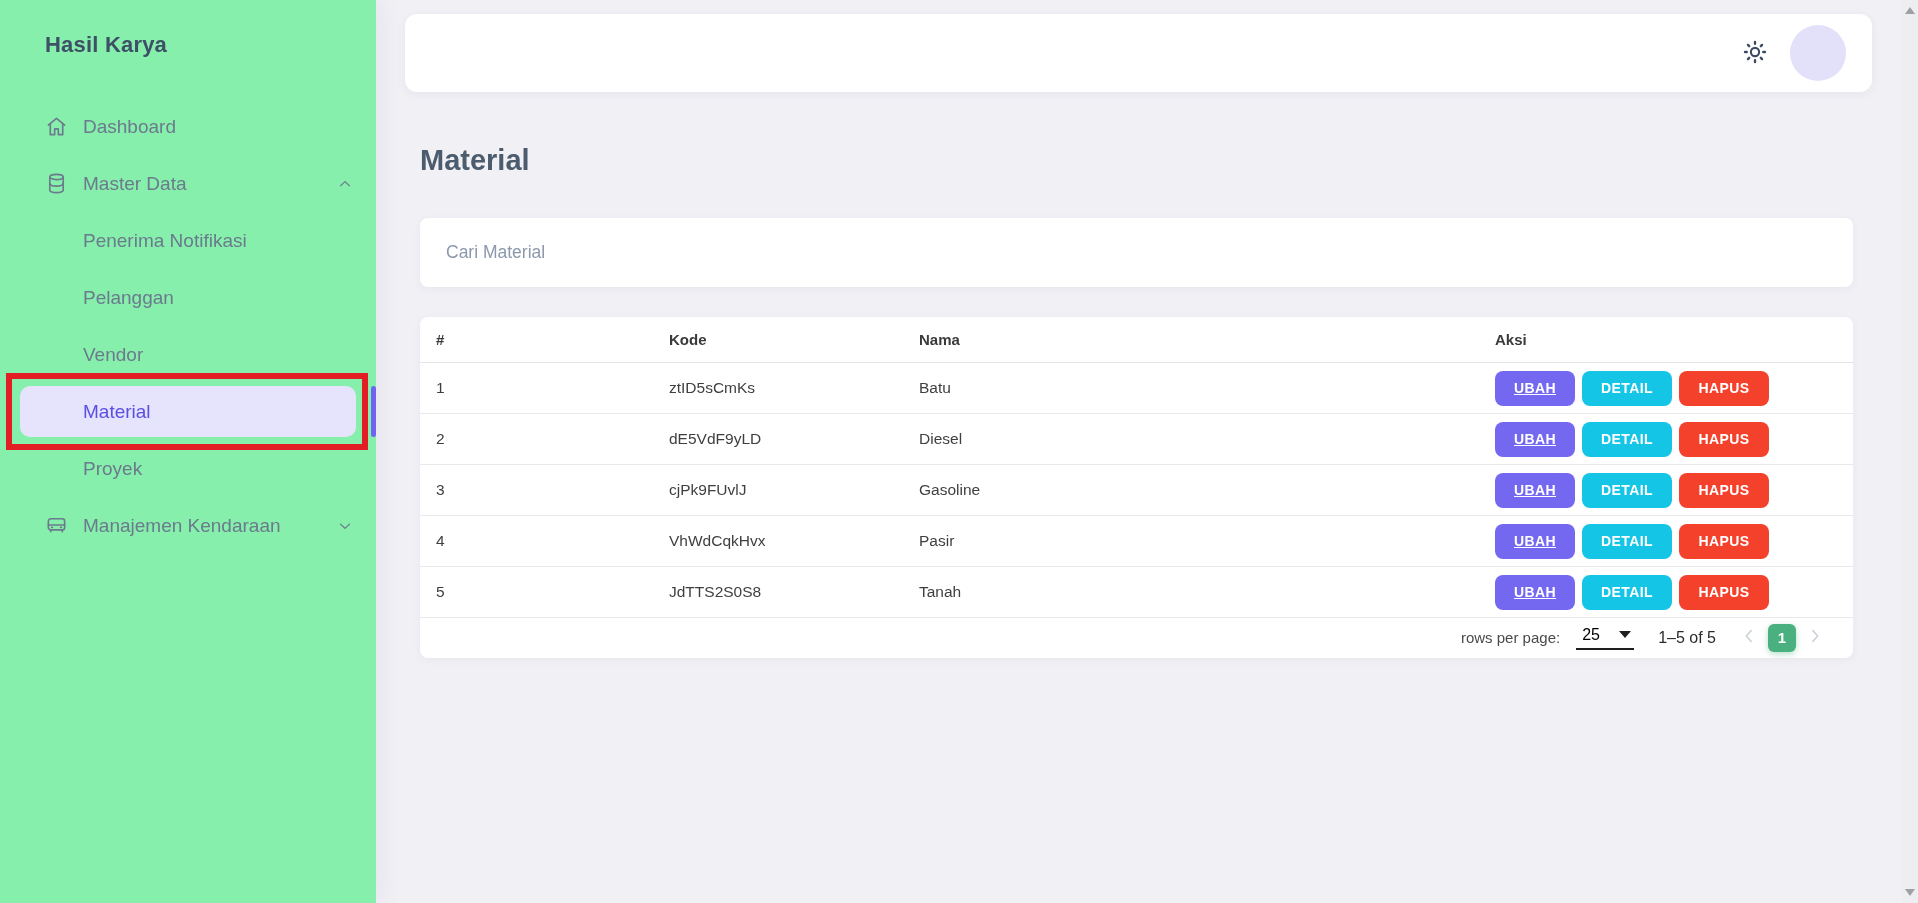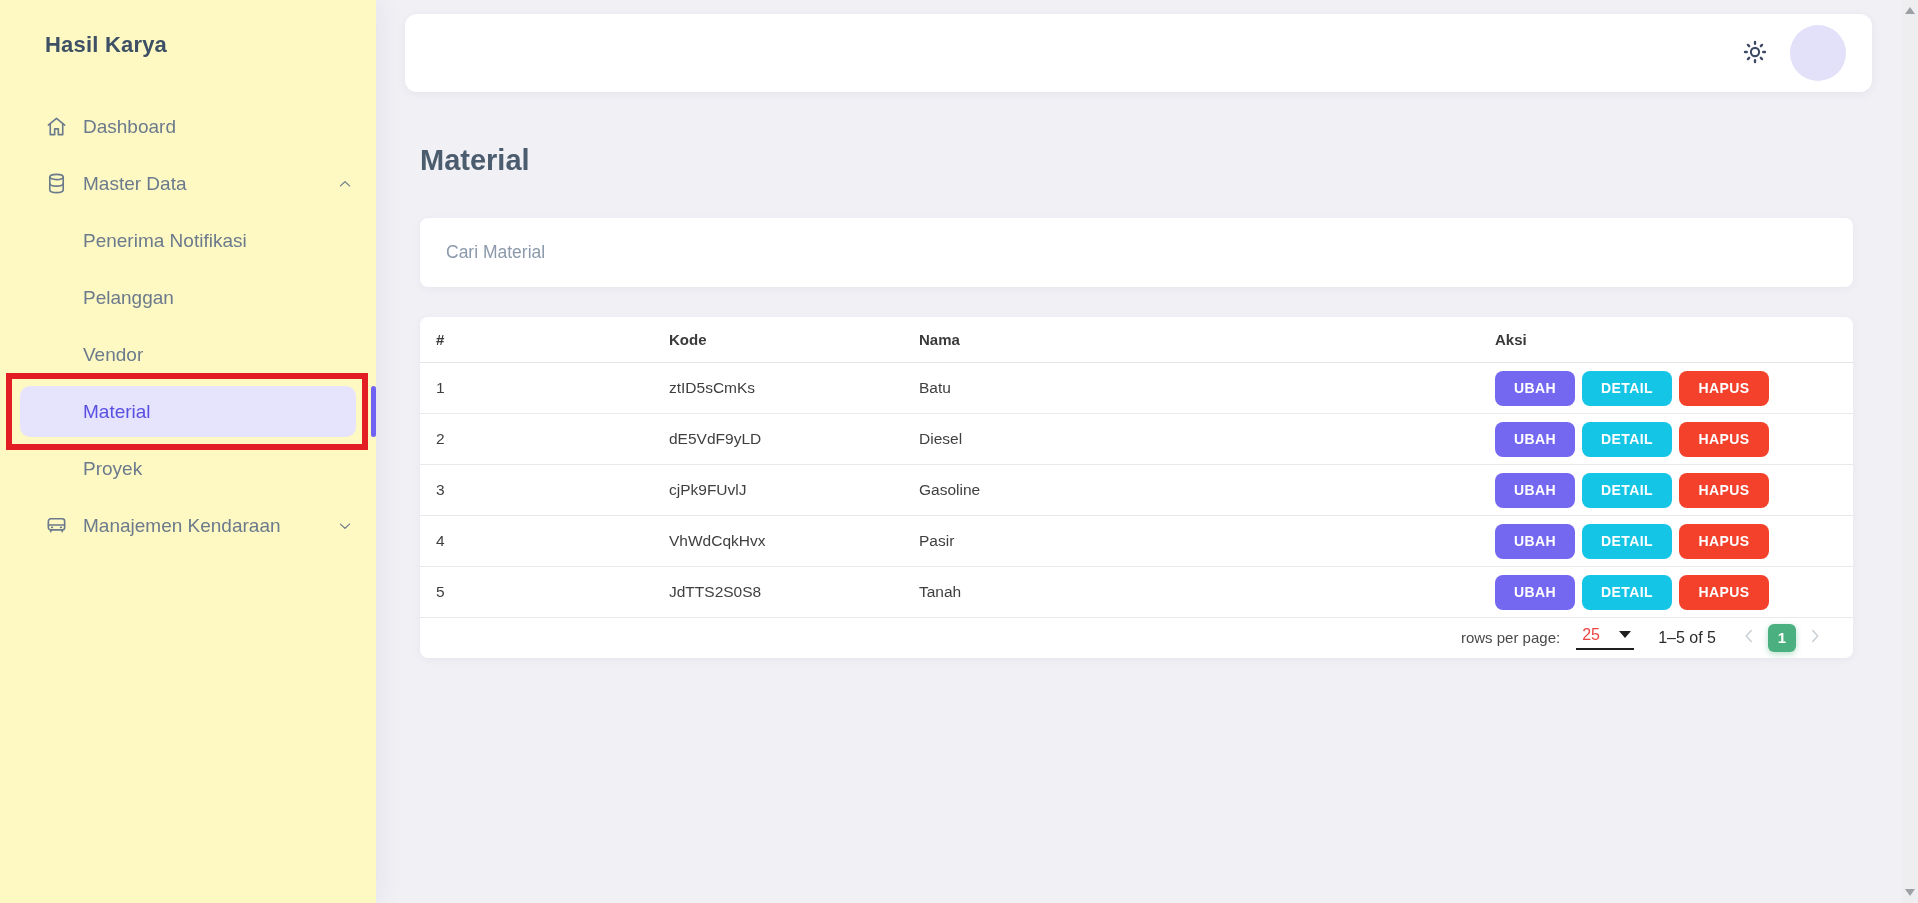--- a/index.html
+++ b/index.html
@@ -7,21 +7,21 @@
   body {
     font-family:"Liberation Sans", sans-serif;
     background:#f0f0f5;
     position:relative;
     overflow:hidden;
   }
 
   
   .sidebar {
     position:absolute; left:0; top:0; width:376px; height:903px;
-    background:#fef9c3;
+    background:#86efac;
     box-shadow:0 0 28px rgba(40,40,80,.08);
     z-index:5;
   }
   .brand {
     position:absolute; left:45px; top:32px;
     font-size:22px; font-weight:bold; color:#3d5066; letter-spacing:.2px;
   }
   .nav { position:absolute; top:98px; left:0; right:0; display:flex; flex-direction:column; }
   .nav-item {
     position:relative; height:57px; display:flex; align-items:center;
@@ -92,33 +92,33 @@
   .t-grid { display:grid; grid-template-columns:233px 250px 576px 1fr; align-items:center; }
   .t-header { height:46px; border-bottom:1px solid #e4e4e7; font-size:15px; font-weight:bold; color:#3a3a3a; }
   .t-cell { padding-left:16px; }
   .t-row { height:51px; border-bottom:1px solid #e9e9eb; font-size:15.5px; color:#3f3f3f; }
   .actions { display:flex; gap:7px; padding-left:16px; }
   .btn {
     height:35px; border:none; border-radius:8px; color:#fff; cursor:pointer;
     font-family:inherit; font-size:14px; font-weight:bold; letter-spacing:.4px;
     display:flex; align-items:center; justify-content:center;
   }
-  .btn-ubah   { width:80px; }
+  .btn-ubah   { width:80px;text-decoration:underline; }
   .btn-detail { width:90px; }
   .btn-hapus  { width:90px; }
 
   .t-footer {
     height:39px; display:flex; align-items:center; justify-content:flex-end;
     padding-right:27px; font-size:15px; color:#4a4a4a;
   }
   .rpp-label { margin-right:16px; }
   .rpp-select {
     display:flex; align-items:center; justify-content:space-between;
     width:58px; border-bottom:2px solid #1f1f1f; padding:0 3px 4px 6px;
-    margin-right:24px; color:#ef4444; font-size:16px; cursor:pointer;
+    margin-right:24px; color:#000000; font-size:16px; cursor:pointer;
   }
   .caret-down { width:0; height:0; border-left:6px solid transparent; border-right:6px solid transparent; border-top:7px solid #1f1f1f; }
   .range { margin-right:22px; color:#2b2b2b; font-size:16px; }
   .pg-chev { display:flex; align-items:center; color:#cbd0d5; background:none; border:none; cursor:default; padding:0; }
   .pg-chev svg { width:22px; height:22px; }
   .page-btn {
     width:28px; height:28px; border:none; border-radius:6px; margin:0 8px;
     color:#fff; font-family:inherit; font-size:15px; font-weight:bold; cursor:pointer;
     box-shadow:0 2px 6px rgba(75,176,127,.4);
   }

